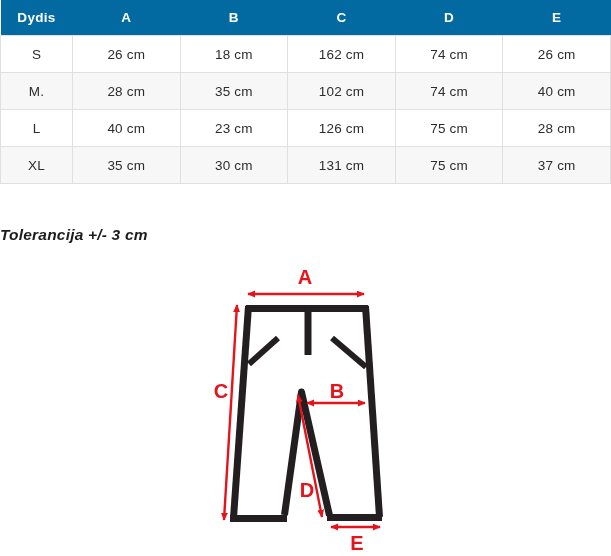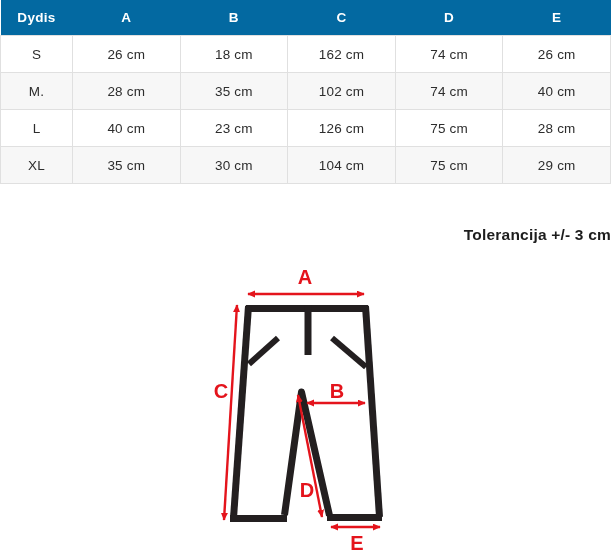--- a/index.html
+++ b/index.html
@@ -35,25 +35,26 @@
     color:#2d2d2d;
     letter-spacing:.2px;
     border:1px solid #e0e0e0;
     background:#ffffff;
   }
   table.size-table tbody tr:nth-child(even) td{background:#f7f7f7;}
   
   .tolerance{
     position:absolute;
     top:226px;left:0;width:611px;
-    text-align:right;
+    text-align:left;
     font-size:15.5px;
     font-weight:700;
     color:#1d1d1d;
     letter-spacing:.2px;
+    font-style:italic;
   }
   
   svg.pants-diagram{
     position:absolute;
     top:256px;left:0;
     width:611px;height:300px;
   }
   svg .ink{stroke:#231f20;fill:none;}
   svg .red{stroke:#e4141c;fill:none;stroke-width:2.4px;}
   svg text.red-label{
@@ -110,23 +111,23 @@
         <td>40 cm</td>
         <td>23 cm</td>
         <td>126 cm</td>
         <td>75 cm</td>
         <td>28 cm</td>
       </tr>
       <tr>
         <td>XL</td>
         <td>35 cm</td>
         <td>30 cm</td>
-        <td>104 cm</td>
+        <td>131 cm</td>
         <td>75 cm</td>
-        <td>29 cm</td>
+        <td>37 cm</td>
       </tr>
     </tbody>
   </table>
 
   <div class="tolerance">Tolerancija +/- 3 cm</div>
 
   <svg class="pants-diagram" viewBox="0 0 611 300" xmlns="http://www.w3.org/2000/svg">
     <defs>
       <marker id="arrow" markerWidth="9" markerHeight="8" refX="7.2" refY="3.5" orient="auto-start-reverse" markerUnits="userSpaceOnUse">
         <path d="M0,0 L8,3.5 L0,7 Z" fill="#e4141c"></path>

